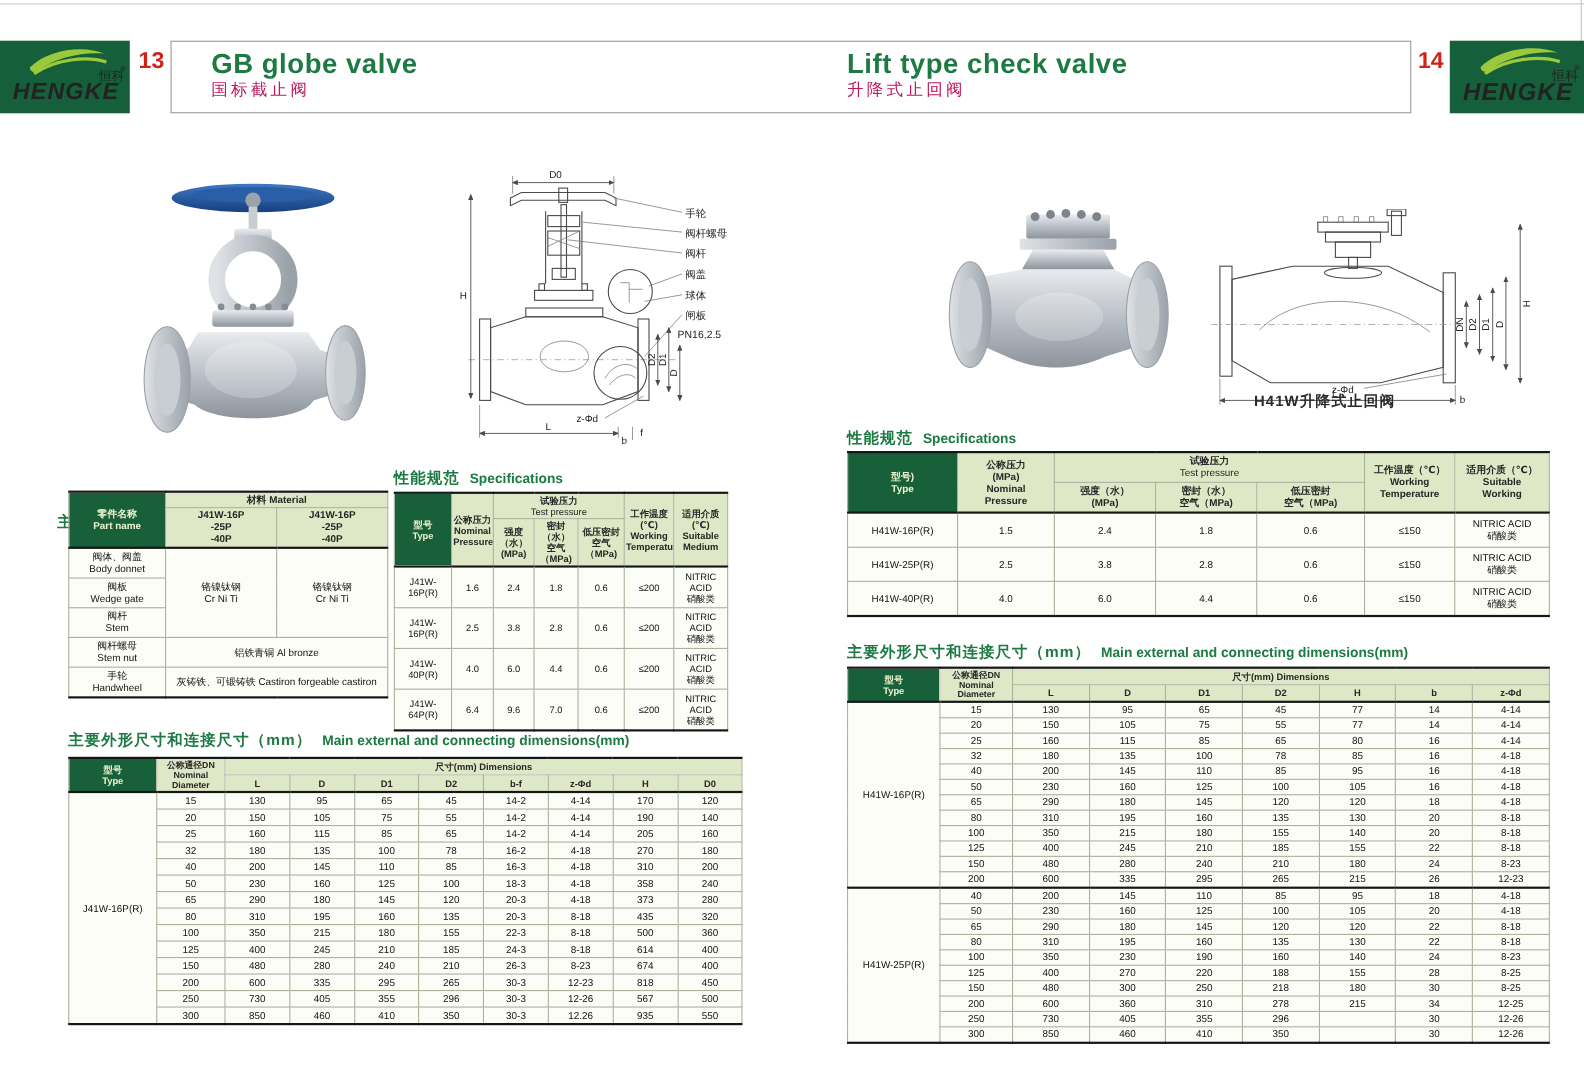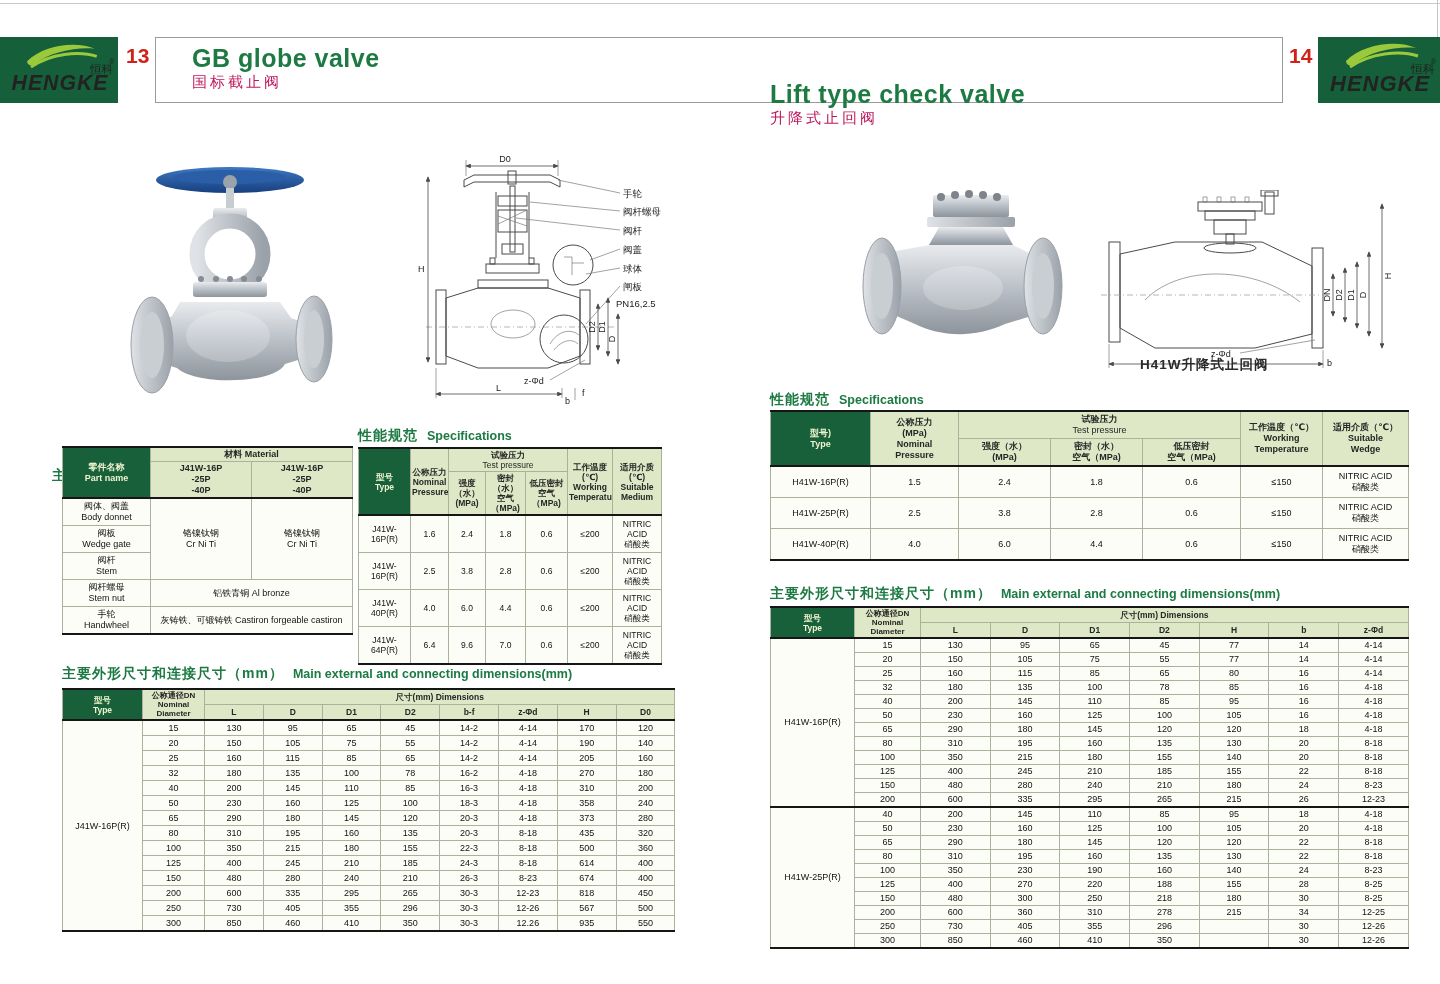--- a/index.html
+++ b/index.html
@@ -12,21 +12,21 @@
   #edge-line{right:2px;top:0;width:1px;height:103px;background:#c4c4c4;}
   .logo-block{background:#15603a;top:37px;height:66px;}
   #logo-left{left:0;width:118px;}
   #logo-right{left:1318px;width:122px;}
   .page-no{top:44px;color:#cf2218;font-weight:bold;font-size:21px;}
   #page-no-left{left:126px;}
   #page-no-right{left:1289px;}
   #title-box{left:155px;top:37px;width:1126px;height:64px;background:#fff;border:1px solid #9a9a9a;}
   .title-blk{position:absolute;top:7px;}
   #title-left{left:36px;}
-  #title-right{left:614px;margin-top:36px;}
+  #title-right{left:614px;}
   .main-title-en{font-size:25px;font-weight:bold;color:#1c7a42;letter-spacing:.5px;line-height:27px;}
   .main-title-cn{font-size:15px;color:#be185d;letter-spacing:3px;line-height:20px;}
   
   .sec-title{color:#1c7a42;font-weight:bold;white-space:nowrap;}
   .sec-title .cn{font-size:14px;letter-spacing:1px;}
   .sec-title .en{font-size:12.5px;margin-left:9px;text-align:right;}
   
   table.dtable{border-collapse:collapse;table-layout:fixed;border-top:2px solid #161616;border-bottom:2px solid #161616;}
   .dtable th,.dtable td{border:1px solid #a9b29b;text-align:center;vertical-align:middle;overflow:hidden;}
   .dtable th{background:#dfe8c6;color:#262626;font-weight:bold;}
@@ -637,21 +637,21 @@
       <th class="pre" rowspan="2">公称压力
 (MPa)
 Nominal
 Pressure</th>
       <th colspan="3"><span class="pre">试验压力</span><br><span style="font-weight:normal">Test pressure</span></th>
       <th class="pre" rowspan="2">工作温度（℃）
 Working
 Temperature</th>
       <th class="pre" rowspan="2">适用介质（℃）
 Suitable
-Wedge</th>
+Working</th>
     </tr>
     <tr>
       <th class="pre">强度（水）
 (MPa)</th>
       <th class="pre">密封（水）
 空气（MPa)</th>
       <th class="pre">低压密封
 空气（MPa)</th>
     </tr>
   </thead>

